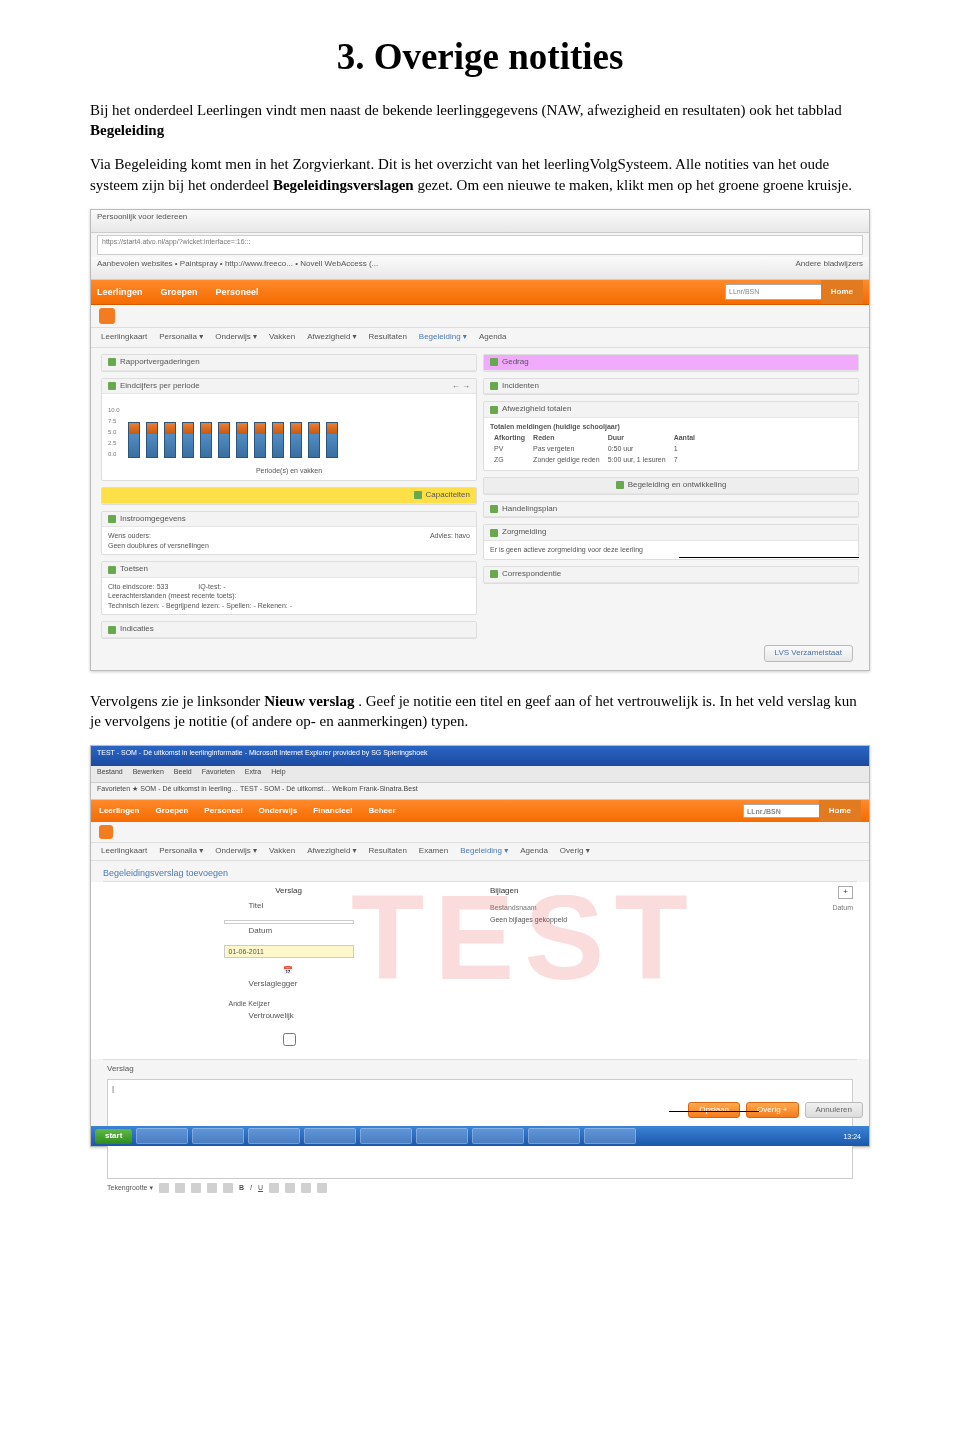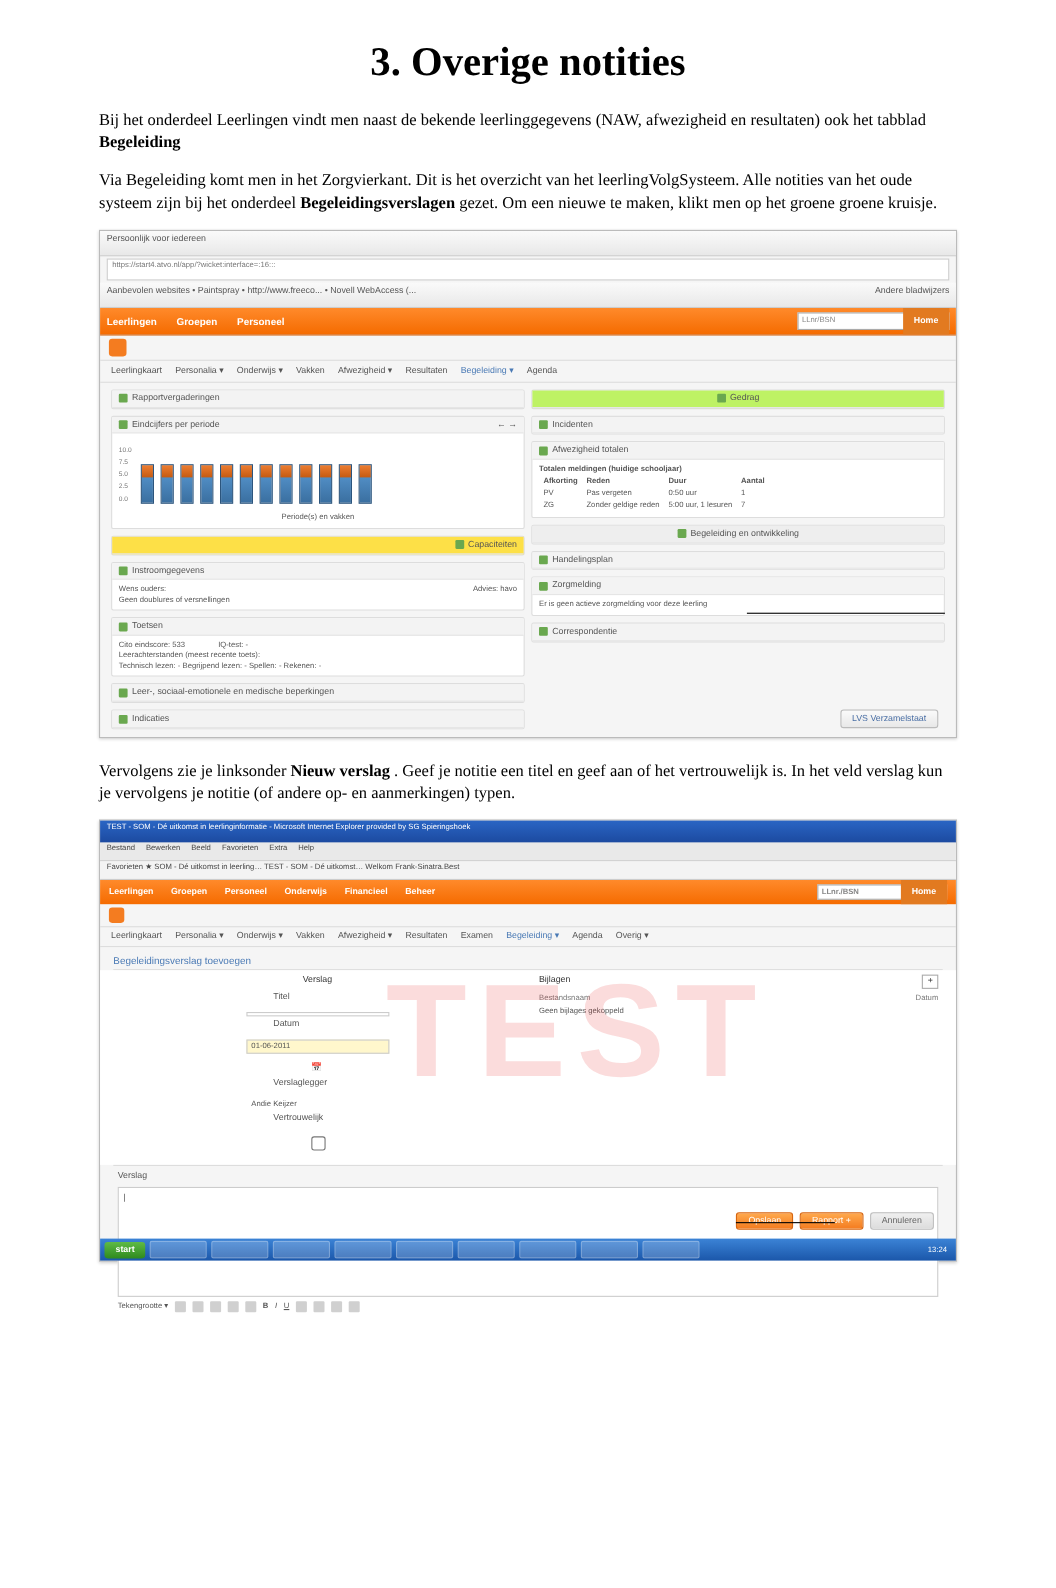--- a/index.html
+++ b/index.html
@@ -246,21 +246,21 @@
     pointer-events:none;
     letter-spacing:10px;
     font-family:Arial,sans-serif;
   }
   .s2 .toolbar {
     margin:4px 16px;font-size:7px;color:#555;
     display:flex;gap:6px;align-items:center;
   }
   .s2 .toolbar .ico{width:10px;height:10px;background:#d0d0d0;border-radius:1px;}
   .s2 .btn-row {
-    position:absolute;right:20px;bottom:28px;
+    position:absolute;right:6px;bottom:28px;
     display:flex;gap:6px;
   }
   .s2 .btn {
     background:linear-gradient(#ffa94d,#f47c20);
     color:#fff;border:1px solid #d66510;border-radius:3px;
     padding:2px 10px;font-size:8px;
   }
   .s2 .btn.gray{background:linear-gradient(#f0f0f0,#dcdcdc);color:#666;border-color:#bbb;}
   .s2 .pointer2 {
     position:absolute;right:110px;bottom:34px;width:90px;height:1px;background:#000;
@@ -414,33 +414,28 @@
             <div style="display:flex;gap:30px">
               <span>Cito eindscore: 533</span>
               <span>IQ-test: -</span>
             </div>
             <div>Leerachterstanden (meest recente toets):</div>
             <div>Technisch lezen: - Begrijpend lezen: - Spellen: - Rekenen: -</div>
           </div>
         </div>
         <div class="panel">
           <div class="ph">
-              <span>Leer-, sociaal-emotionele en medische beperkingen</span>
-            </div>
-        </div>
-        <div class="panel">
-          <div class="ph">
               <span>Indicaties</span>
             </div>
         </div>
       </div>
 
       <div class="col">
         <div class="panel">
-          <div class="ph" style="justify-content:center;background:#bef264">
+          <div class="ph" style="justify-content:flex-start;background:#f0abfc">
               <span>Gedrag</span>
             </div>
         </div>
         <div class="panel">
           <div class="ph">
               <span>Incidenten</span>
             </div>
         </div>
         <div class="panel">
           <div class="ph">
@@ -600,21 +595,21 @@
       <div class="ico"></div>
       <div class="ico"></div>
       <div class="ico"></div>
       <div class="ico"></div>
     </div>
 
     <div class="watermark">TEST</div>
 
     <div class="btn-row">
       <div class="btn">Opslaan</div>
-      <div class="btn">Rapport +</div>
+      <div class="btn">Overig +</div>
       <div class="btn gray">Annuleren</div>
     </div>
     <div class="pointer2"></div>
 
     <div class="taskbar">
       <div class="start">start</div>
       <div class="tbitem"></div>
       <div class="tbitem"></div>
       <div class="tbitem"></div>
       <div class="tbitem"></div>

